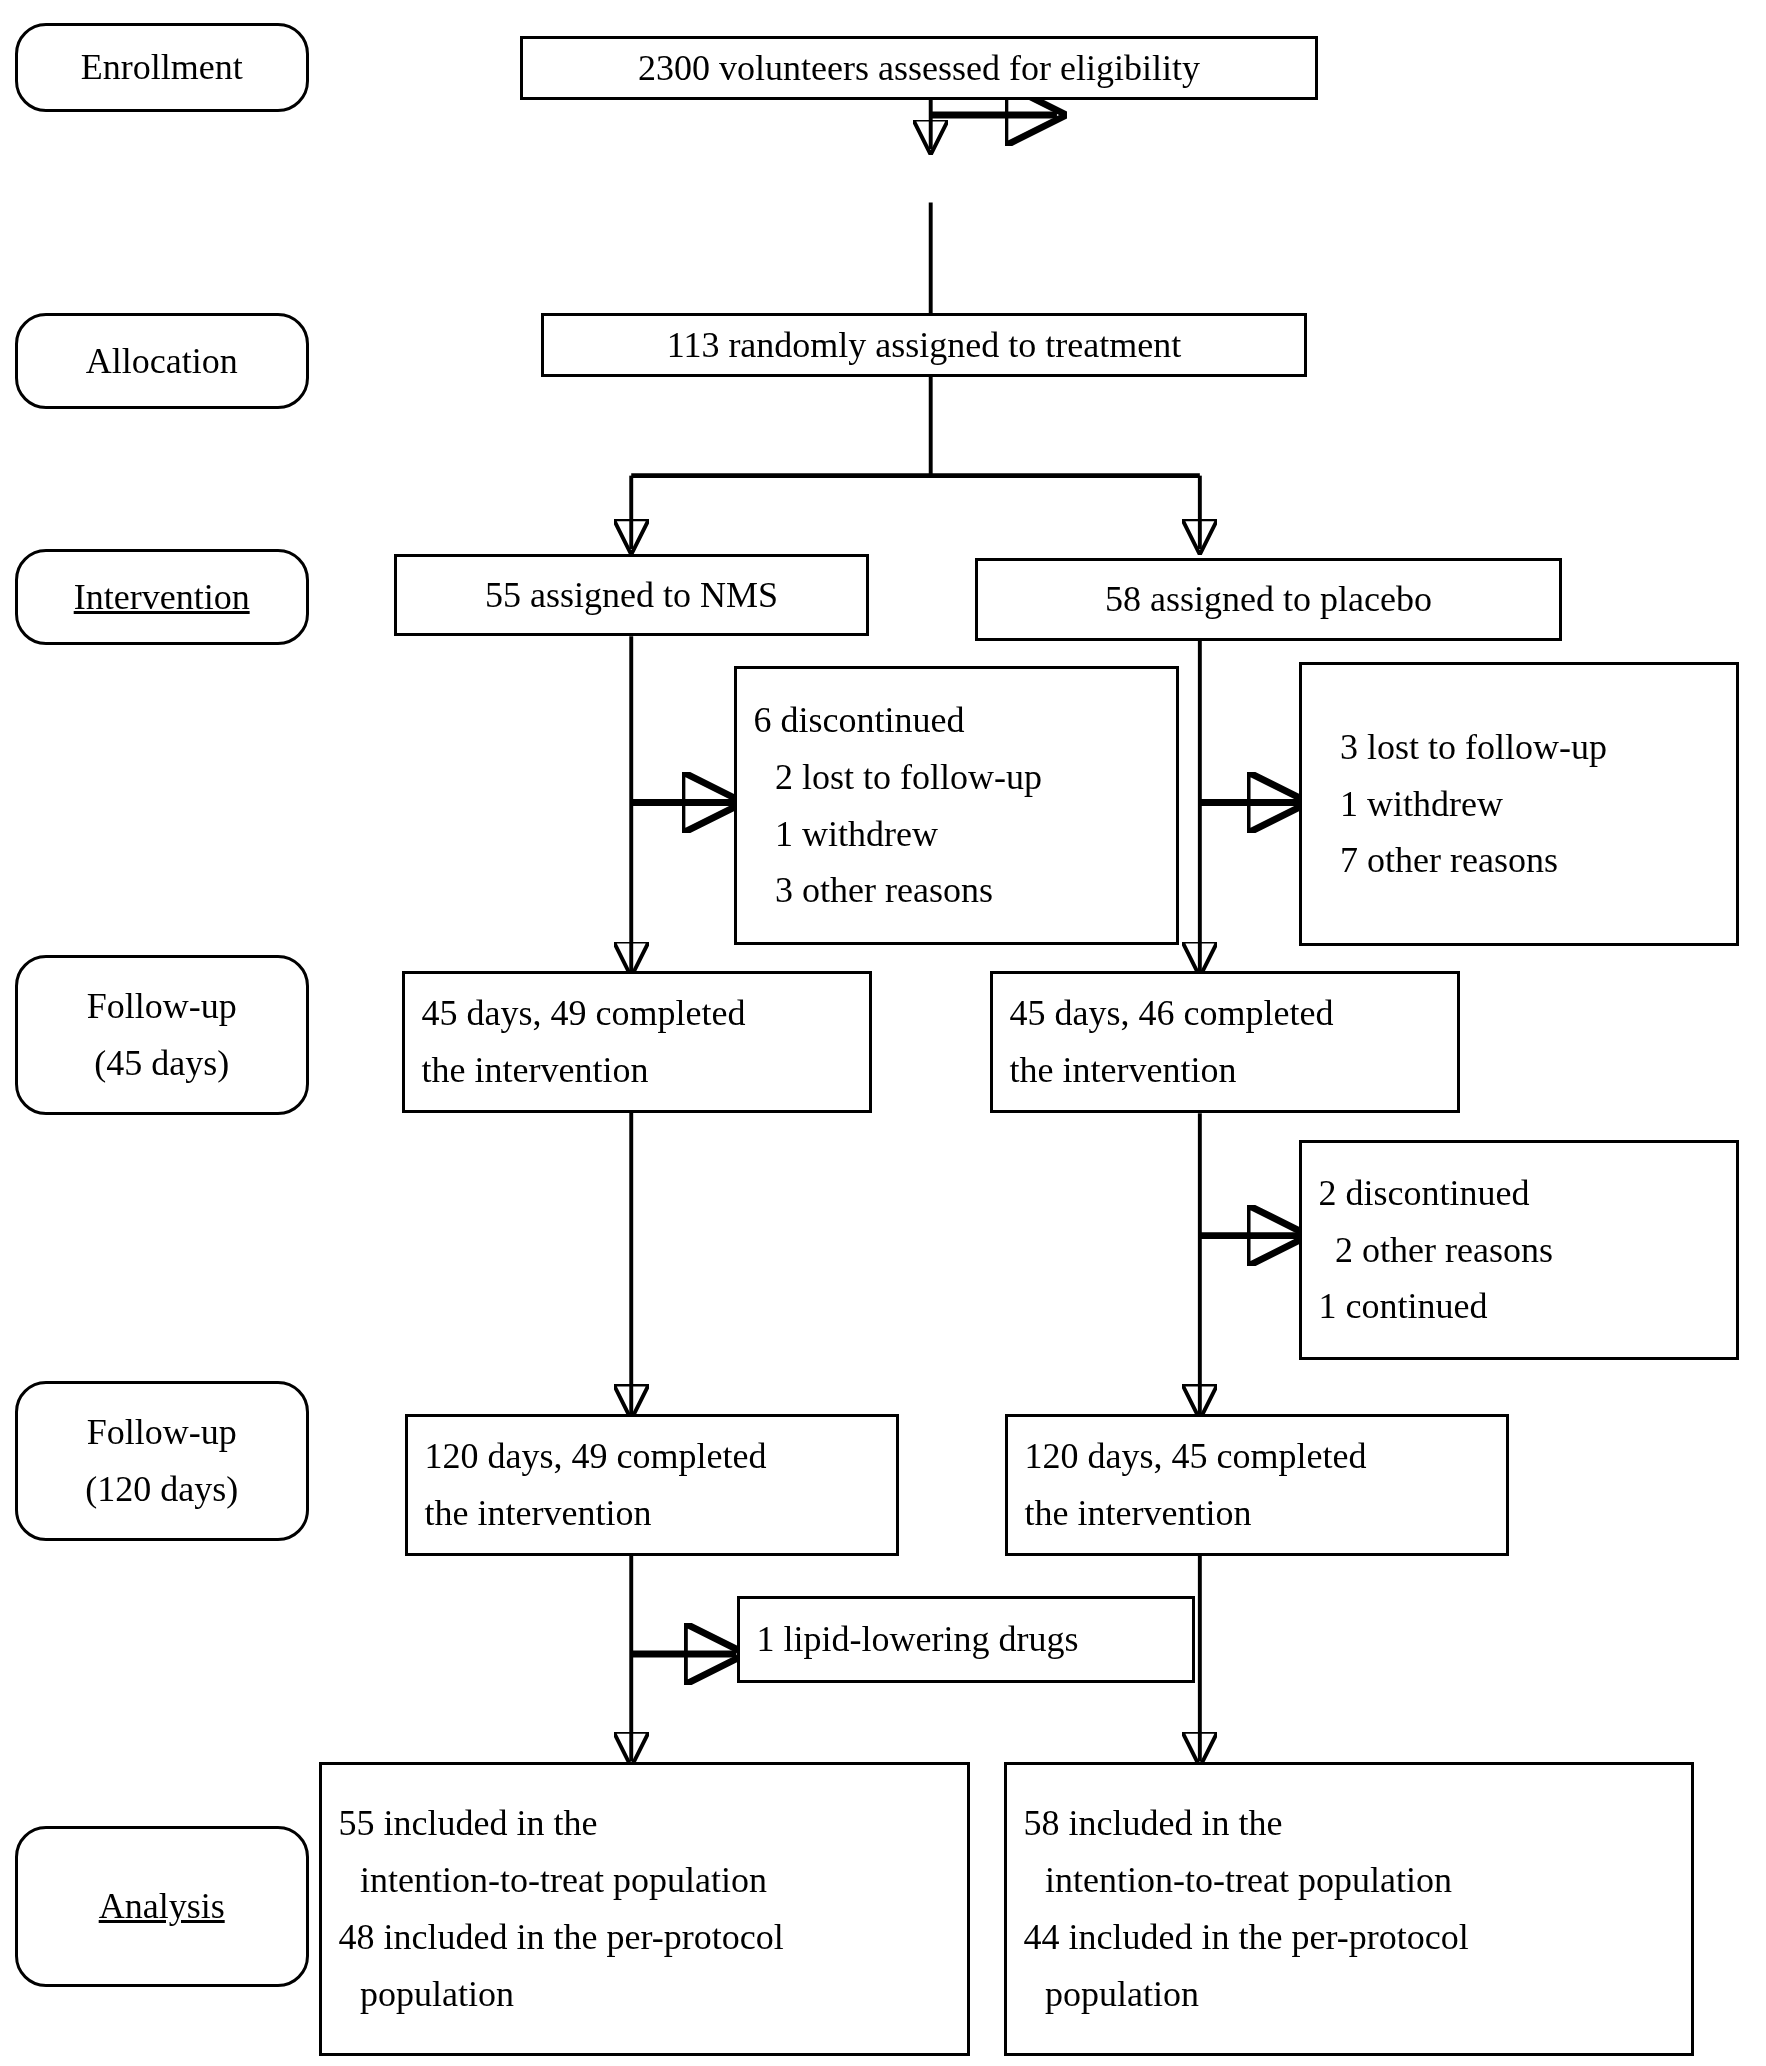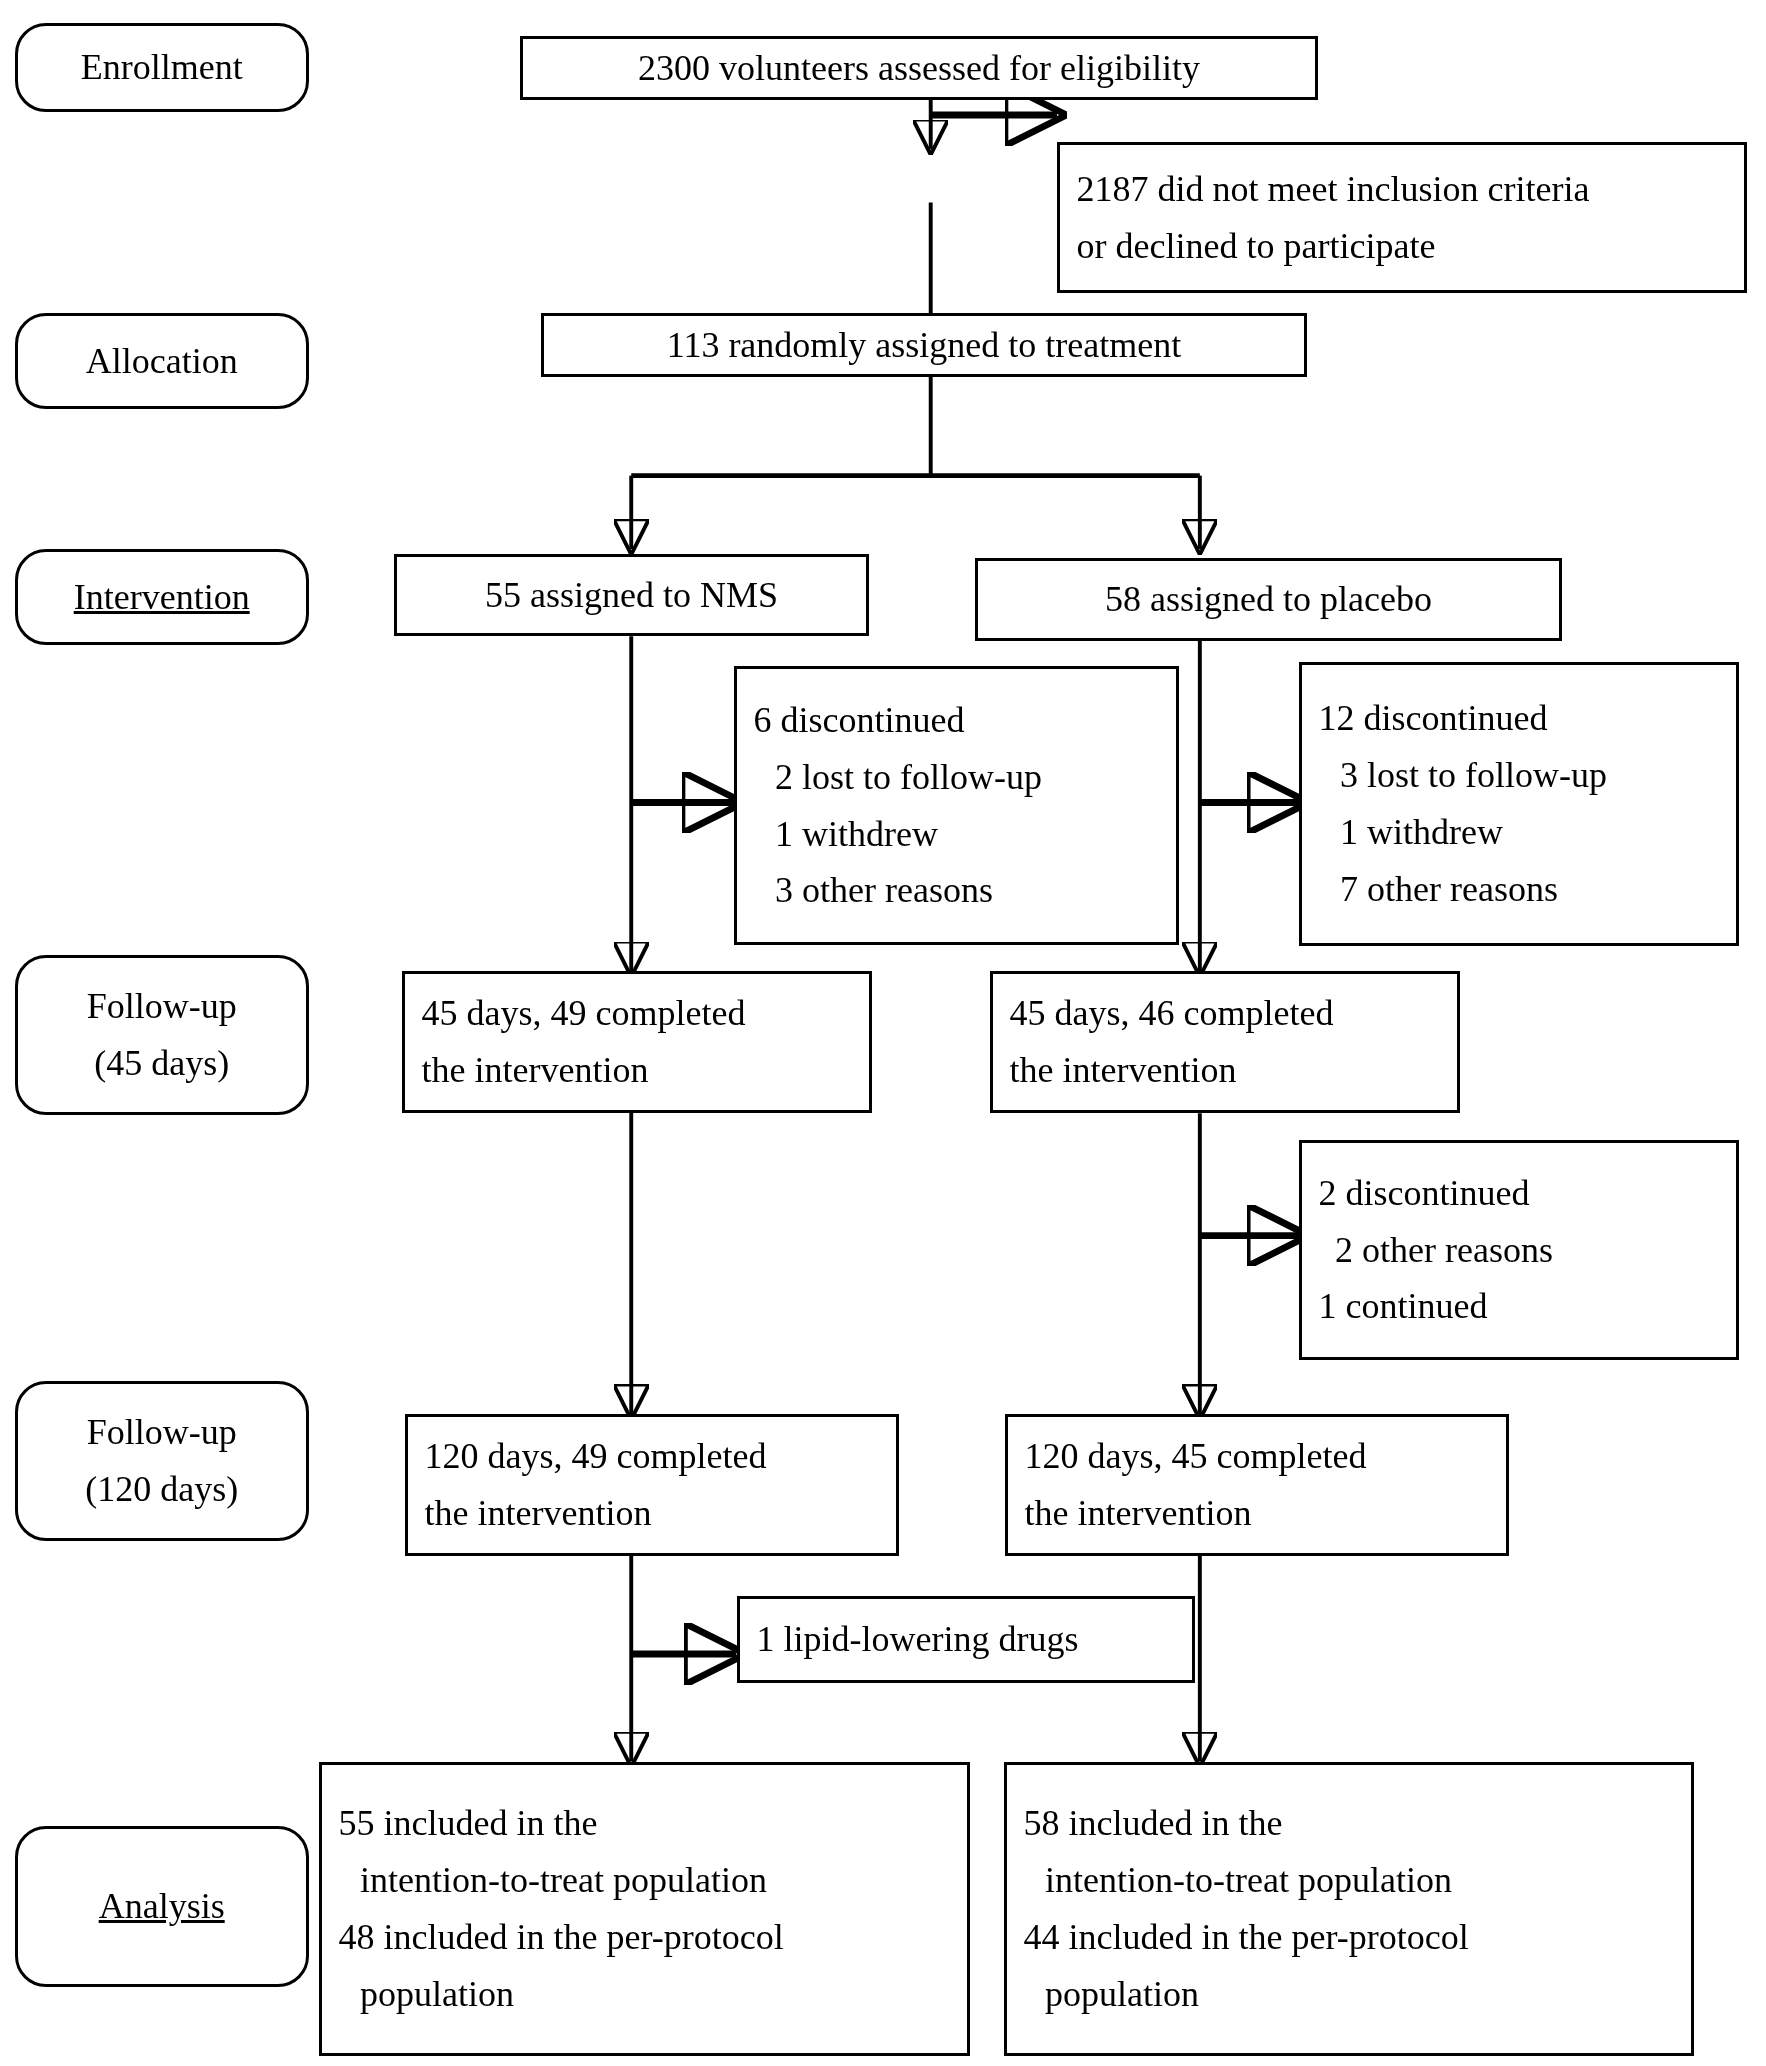--- a/index.html
+++ b/index.html
@@ -112,24 +112,20 @@
   </div>
 
   <div class="node stage-label" style="left:14.7px;top:1826px;width:294px;height:161px;text-decoration:underline;">
     <span class="ln">Analysis</span>
   </div>
 
   <div class="node ctr" style="left:520px;top:36px;width:798px;height:64px;">
     <span class="ln">2300 volunteers assessed for eligibility</span>
   </div>
 
-  <div class="node pad" style="left:1057px;top:142px;width:690px;height:151px;">
-    <span class="ln">2187 did not meet inclusion criteria</span>
-    <span class="ln">or declined to participate</span>
-  </div>
 
   <div class="node ctr" style="left:541px;top:313px;width:766px;height:64px;">
     <span class="ln">113 randomly assigned to treatment</span>
   </div>
 
   <div class="node ctr" style="left:394px;top:554px;width:475px;height:82px;">
     <span class="ln">55 assigned to NMS</span>
   </div>
 
   <div class="node ctr" style="left:975px;top:558px;width:587px;height:83px;">
@@ -137,21 +133,20 @@
   </div>
 
   <div class="node pad" style="left:734px;top:666px;width:445px;height:279px;">
     <span class="ln">6 discontinued</span>
     <span class="ln indent1">2 lost to follow-up</span>
     <span class="ln indent1">1 withdrew</span>
     <span class="ln indent1">3 other reasons</span>
   </div>
 
   <div class="node pad" style="left:1299px;top:662px;width:440px;height:284px;">
-    <span class="ln">12 discontinued</span>
     <span class="ln indent1">3 lost to follow-up</span>
     <span class="ln indent1">1 withdrew</span>
     <span class="ln indent1">7 other reasons</span>
   </div>
 
   <div class="node pad" style="left:402px;top:971px;width:470px;height:142px;">
     <span class="ln">45 days, 49 completed</span>
     <span class="ln">the intervention</span>
   </div>
 

